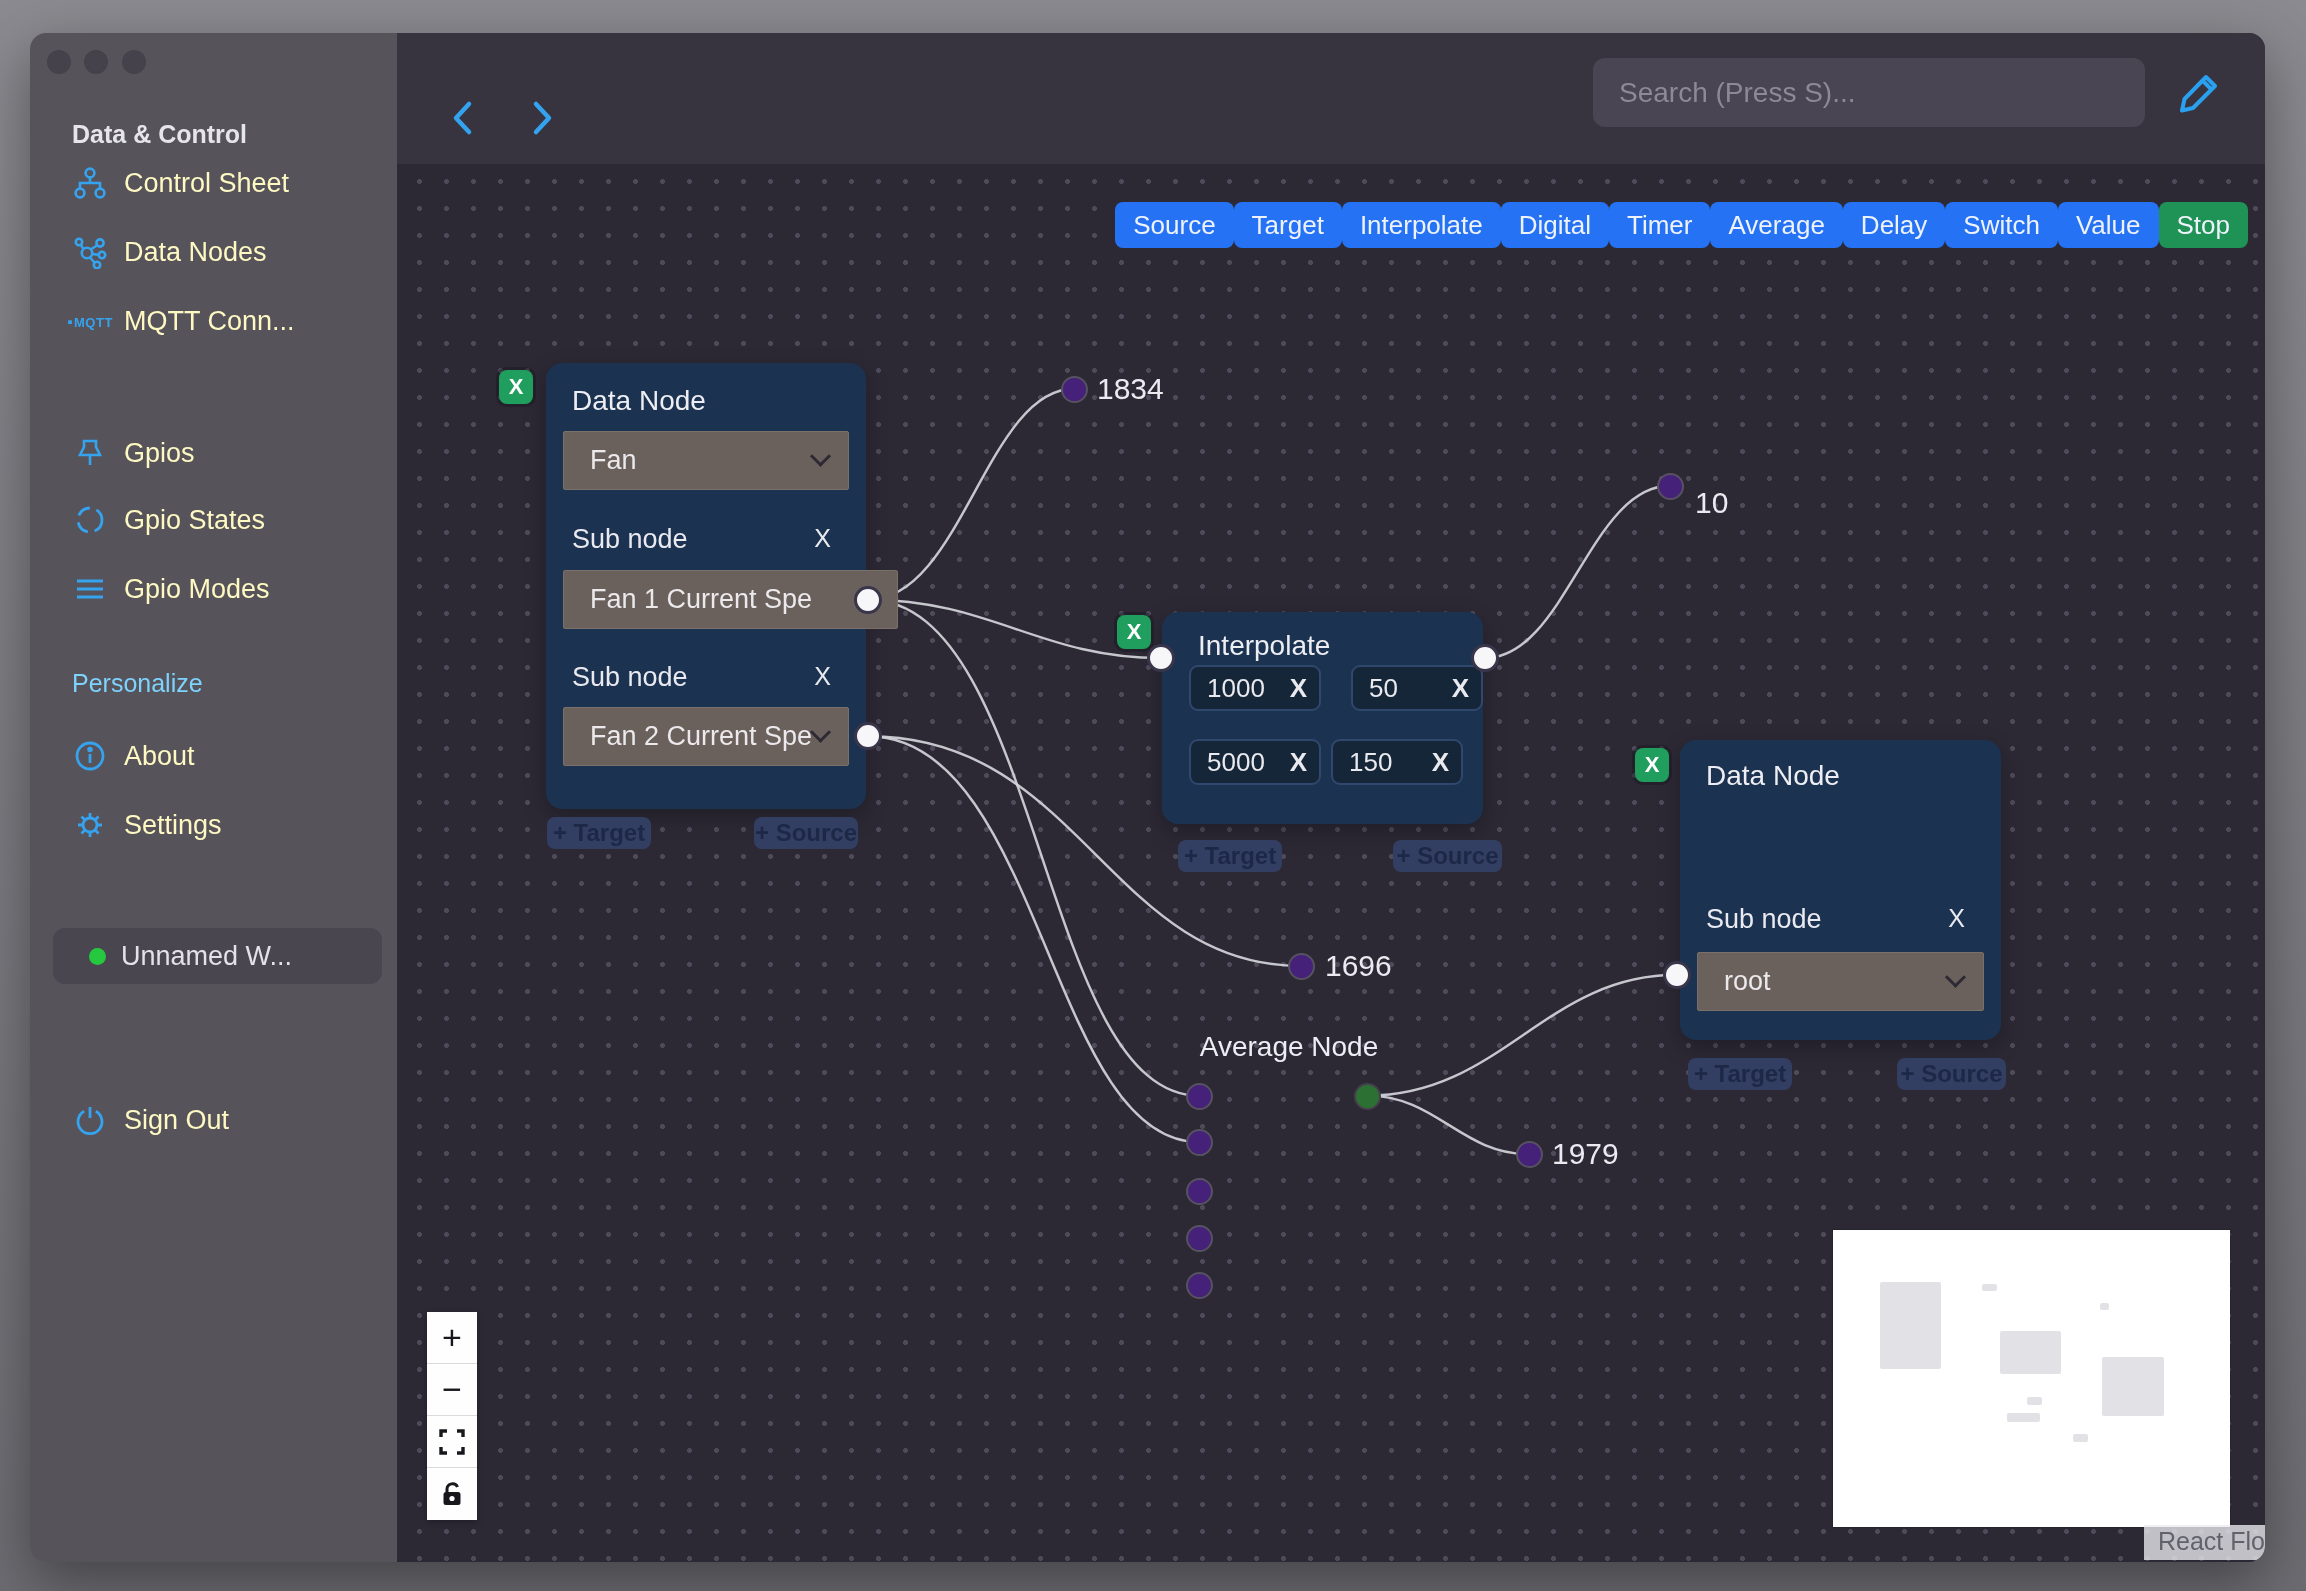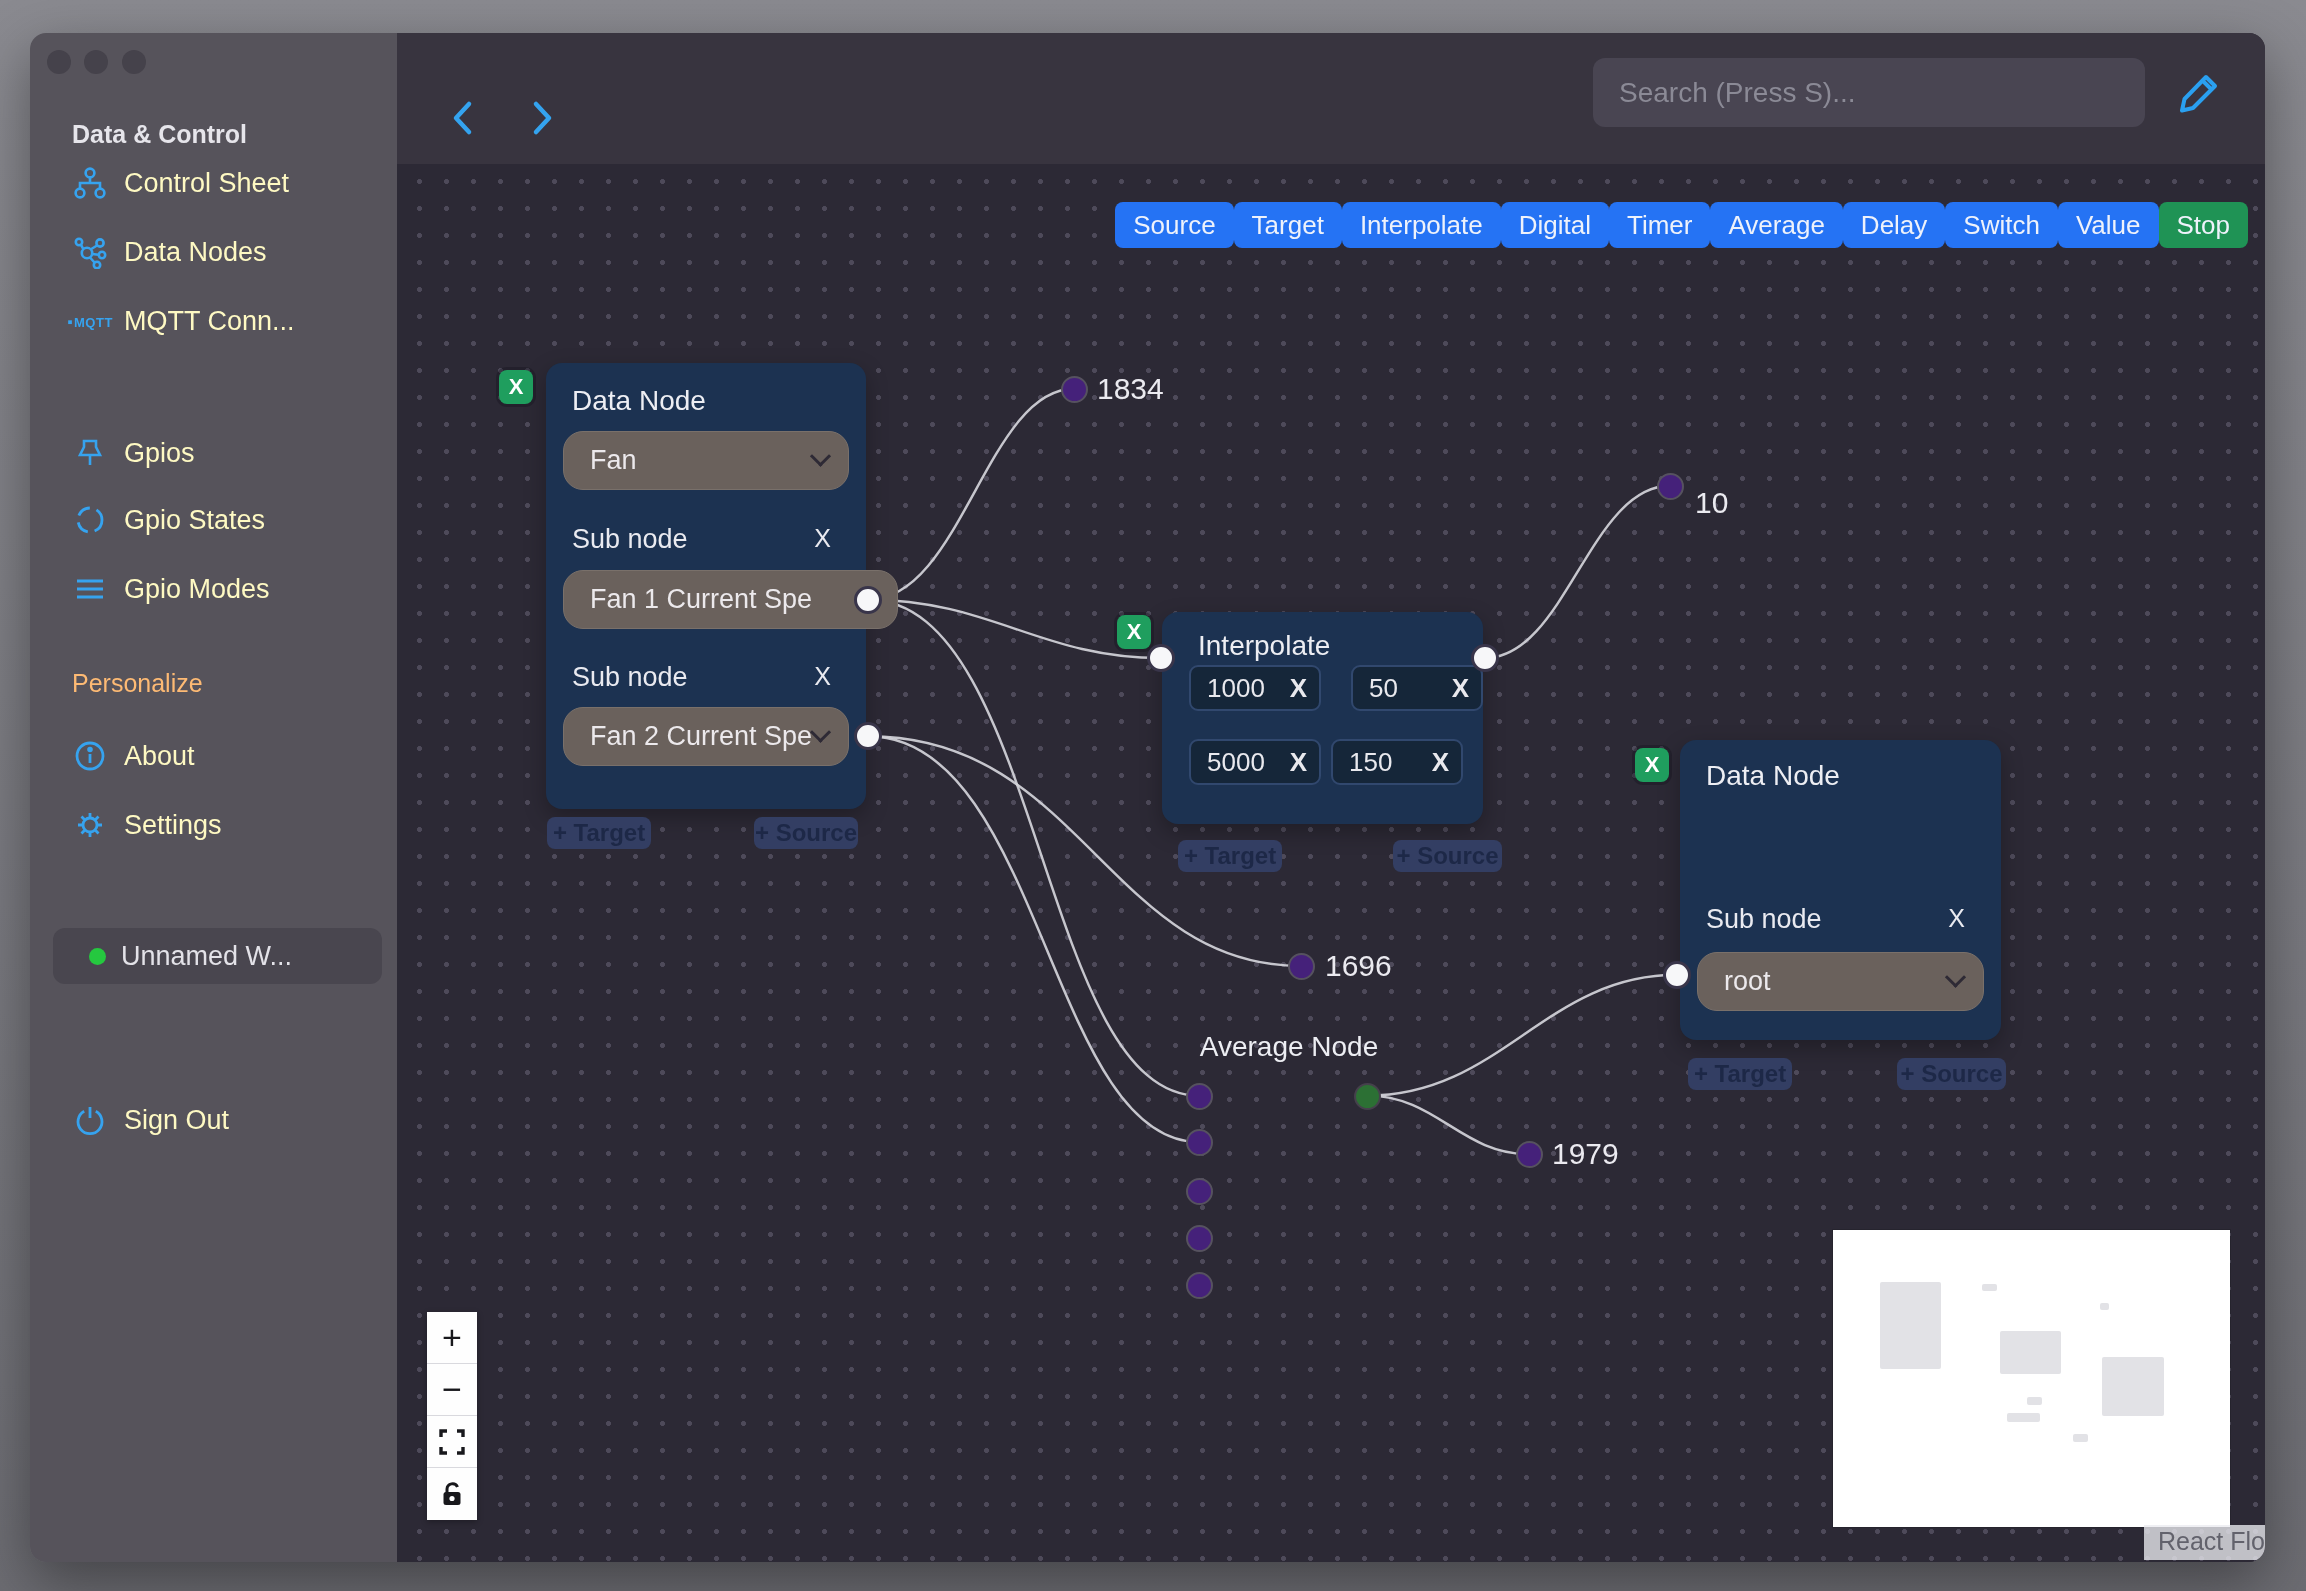--- a/index.html
+++ b/index.html
@@ -10,21 +10,21 @@
   }
   .window {
     position:absolute; left:30px; top:33px; width:2235px; height:1529px;
     border-radius:16px; overflow:hidden; display:flex;
     box-shadow: 0 20px 59px rgba(0,0,0,.38);
   }
   
   .sidebar { position:relative; width:367px; height:100%; background:#56535b; flex:none; }
   .tl { position:absolute; top:17px; width:24px; height:24px; border-radius:50%; background:#45424b; }
   .sb-header { position:absolute; left:42px; color:#e6e5eb; font-size:25px; font-weight:600; }
-  .sb-subheader { position:absolute; left:42px; color:#fdba74; font-size:25px; }
+  .sb-subheader { position:absolute; left:42px; color:#7dd3fc; font-size:25px; }
   .sb-item { position:absolute; left:42px; display:flex; align-items:center; gap:16px; height:44px; cursor:pointer; }
   .sb-item .ic { width:36px; height:36px; flex:none; display:flex; align-items:center; justify-content:center; }
   .sb-item .lbl { color:#fef9c3; font-size:27px; white-space:nowrap; }
   .mqtt-ic { color:#36a3ef; font-size:13px; font-weight:700; letter-spacing:0.5px; }
   .mqtt-ic::before { content:"▪"; font-size:15px; margin-right:1px; }
   .ws-item { position:absolute; left:23px; top:895px; width:329px; height:56px; background:#49464f;
     border-radius:12px; display:flex; align-items:center; gap:15px; padding:0 0 0 36px; }
   .ws-dot { width:17px; height:17px; border-radius:50%; background:#25c83f; flex:none; }
   .ws-lbl { color:#e3e2e8; font-size:27px; white-space:nowrap; }
   
@@ -43,21 +43,21 @@
   .edges { position:absolute; left:0; top:0; }
   .edges path { stroke:#d4d4da; stroke-width:2.5; fill:none; opacity:.92; }
   
   .palette { position:absolute; top:38px; right:17px; display:flex; }
   .pbtn { height:46px; background:#2573f4; border:none; border-radius:8px; color:#eef2fb;
     font-size:26px; padding:0 18px; cursor:pointer; font-family:"Liberation Sans","DejaVu Sans",sans-serif; }
   .pbtn.stop { background:#1f9355; }
   
   .node { position:absolute; background:#1c3251; border-radius:16px; box-shadow:0 8px 22px rgba(0,0,0,.28); }
   .node-title { position:absolute; color:#edeef3; font-size:28px; white-space:nowrap; }
-  .select { position:absolute; height:59px; background:#6a615c; border:1px solid #79706a; border-radius:20px;
+  .select { position:absolute; height:59px; background:#6a615c; border:1px solid #79706a; border-radius:2px;
     display:flex; align-items:center; color:#ece9ec; font-size:27px; padding:0 20px 0 26px;
     overflow:hidden; cursor:pointer; }
   .select .sel-val { white-space:nowrap; overflow:hidden; flex:1; }
   .select .chev { flex:none; width:15px; height:15px; border-right:3.5px solid #2e2a35;
     border-bottom:3.5px solid #2e2a35; transform:rotate(45deg) translate(-3px,-3px); }
   .sub-row { position:absolute; display:flex; justify-content:space-between; color:#e9eaf0; font-size:27px; }
   .sub-row .rm { font-size:25px; cursor:pointer; }
   .xbadge { position:absolute; width:34px; height:34px; background:#1f9e5e; border-radius:8px; color:#fff;
     font-size:22px; font-weight:700; display:flex; align-items:center; justify-content:center;
     box-shadow:0 0 0 3px rgba(20,18,28,.35); cursor:pointer; }

